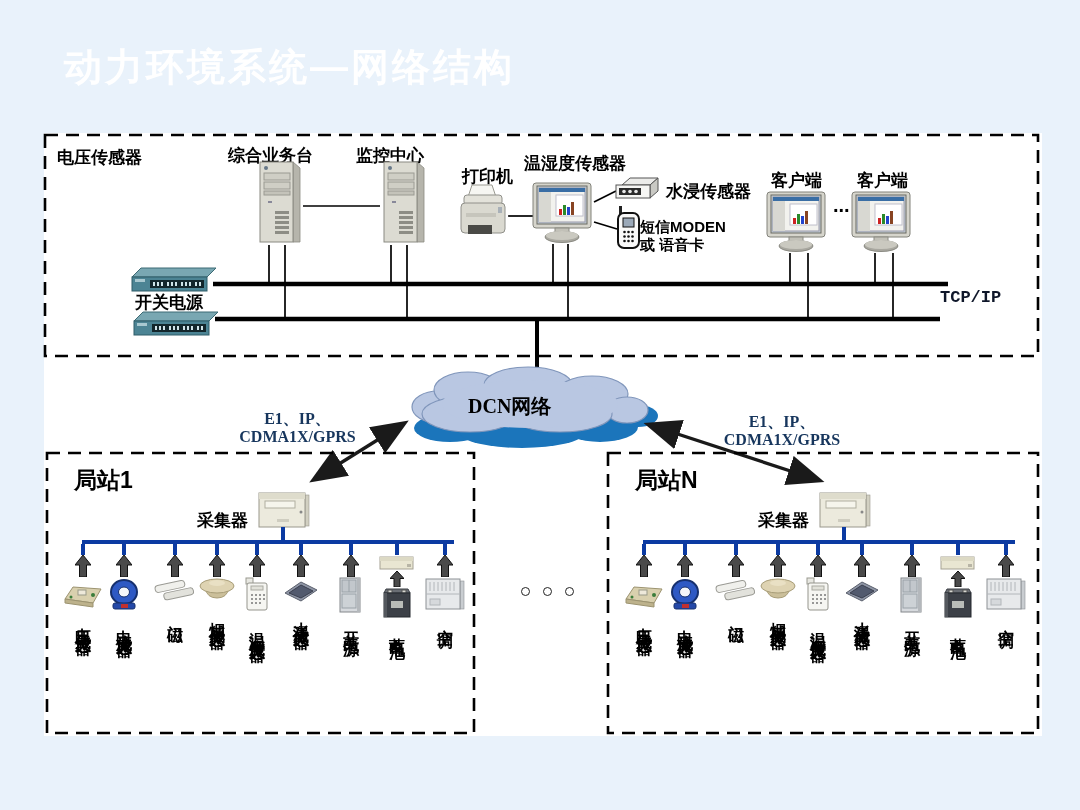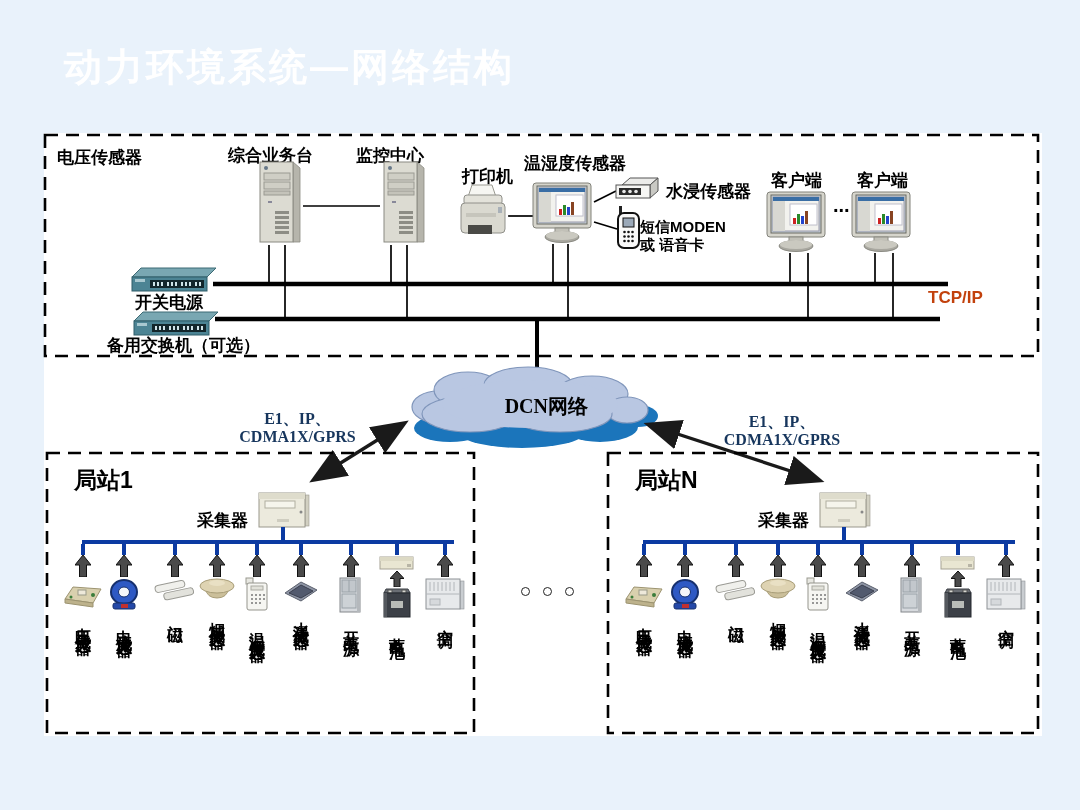--- a/index.html
+++ b/index.html
@@ -12,26 +12,26 @@
   .title{
     position:absolute;left:64px;top:42px;
     font-size:38px;font-weight:bold;color:#ffffff;letter-spacing:3px;
     white-space:nowrap;
   }
   .diagram-bg{position:absolute;left:44px;top:133px;width:998px;height:603px;background:#ffffff;}
   #overlay{position:absolute;left:0;top:0;width:1080px;height:810px;pointer-events:none;}
   .lbl{position:absolute;font-weight:bold;font-size:17px;color:#000;white-space:nowrap;}
   .lbl-sm{position:absolute;font-weight:bold;font-size:15px;color:#000;white-space:nowrap;}
   .serif-navy{
-    position:absolute;font-family:Liberation Sans, sans-serif;
-    font-weight:bold;color:#c2410c;white-space:nowrap;
+    position:absolute;font-family:Liberation Mono, monospace;
+    font-weight:bold;color:#0f172a;white-space:nowrap;margin-left:12px;
   }
   .icon{position:absolute;display:block;line-height:0;}
   .cloud-label{
-    position:absolute;left:468px;top:393px;width:120px;text-align:right;
+    position:absolute;left:468px;top:393px;width:120px;text-align:left;
     font-family:"Liberation Serif","DejaVu Serif",serif;
     font-weight:bold;font-size:20px;color:#000;
   }
   .link-label{
     position:absolute;text-align:center;
     font-family:"Liberation Serif","DejaVu Serif",serif;
     font-weight:bold;font-size:16px;line-height:18px;color:#17365d;
   }
   .station{position:absolute;}
   .station-label{position:absolute;left:27px;top:12px;font-weight:bold;font-size:23px;color:#000;}
@@ -282,21 +282,20 @@
           <rect x="36" y="15" width="2" height="4"></rect>
           <rect x="40" y="15" width="2" height="4"></rect>
           <rect x="44" y="15" width="2" height="4"></rect>
           <rect x="50" y="15" width="2" height="4"></rect>
           <rect x="54" y="15" width="2" height="4"></rect>
           <rect x="58" y="15" width="2" height="4"></rect>
           <rect x="64" y="15" width="2" height="4"></rect>
           <rect x="68" y="15" width="2" height="4"></rect>
         </g>
       </svg></span>
-  <div class="lbl" style="left:107px;top:334px;">备用交换机（可选）</div>
 
   <div class="serif-navy" style="left:928px;top:288px;font-size:17px;">TCP/IP</div>
 
   <div class="cloud-label">DCN网络</div>
 
   <div class="link-label" style="left:230px;top:410px;width:135px;">
     <div>E1、IP、</div>
     <div>CDMA1X/GPRS</div>
   </div>
   <div class="link-label" style="left:712px;top:413px;width:140px;">

